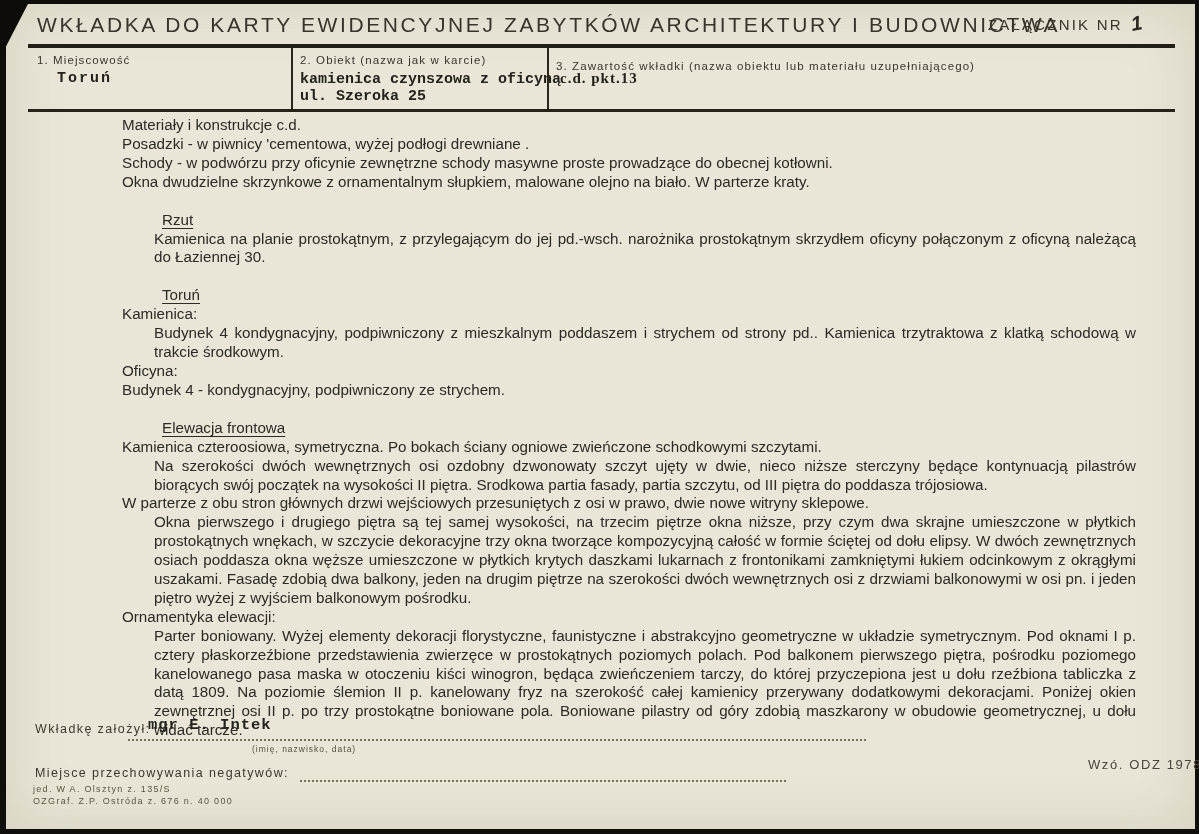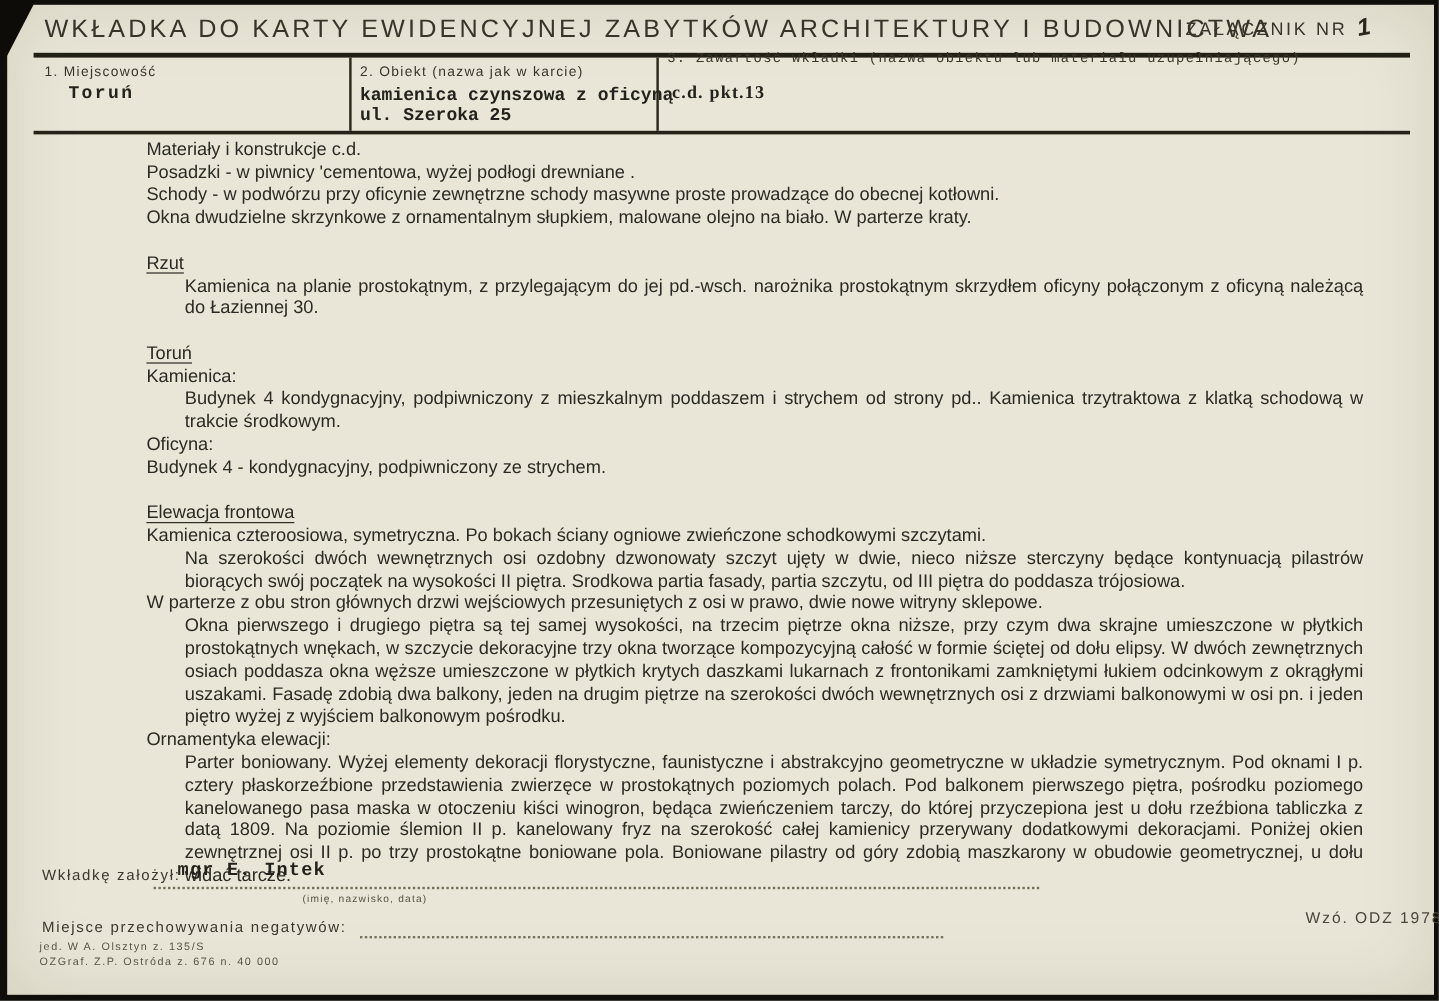--- a/index.html
+++ b/index.html
@@ -21,21 +21,21 @@
   .vdiv{position:absolute;top:48px;width:2px;height:61px;background:#2a261a;}
 
   .flabel{position:absolute;font-size:11.5px;letter-spacing:1.1px;color:#3a362b;white-space:nowrap;}
   .typed{font-family:"Liberation Mono","DejaVu Sans Mono",monospace;font-weight:bold;
          color:#24221c;white-space:nowrap;}
 
   
   .bodytext{position:absolute;left:122px;top:116px;width:1014px;font-size:15.2px;
             line-height:18.9px;color:#2c2a24;}
   .blk{margin-bottom:19px;}
-  .h{text-decoration:underline;text-underline-offset:3px;}
+  .h{text-decoration:underline;text-underline-offset:3px;margin-left:40px;}
   .just{text-align:justify;margin-left:32px;}
 
   
   .abs{position:absolute;}
   .small-label{font-size:12.5px;letter-spacing:1.4px;color:#3c382c;white-space:nowrap;}
   .dotline{height:0;border-bottom:2px dotted #77715c;}
   .hint{font-size:8.5px;letter-spacing:1px;color:#55503f;white-space:nowrap;}
   .form-code{font-size:13px;letter-spacing:1.6px;color:#4a453a;white-space:nowrap;}
   .print{font-size:9px;letter-spacing:1.3px;color:#5a5542;line-height:12px;white-space:nowrap;}
 </style>
@@ -58,21 +58,21 @@
   <div class="vdiv" style="left:291px;"></div>
 
   <div class="flabel" style="left:300px;top:54px;">2. Obiekt (nazwa jak w karcie)</div>
   <div class="typed" style="position:absolute;left:300px;top:72px;font-size:15px;line-height:16.5px;">
     <div>kamienica czynszowa z oficyną</div>
     <div>ul. Szeroka 25</div>
   </div>
 
   <div class="vdiv" style="left:547px;"></div>
 
-  <div class="flabel" style="left:556px;top:43px;font-family:Liberation Mono, monospace;">3. Zawartość wkładki (nazwa obiektu lub materiału uzupełniającego)</div>
+  <div class="flabel" style="left:556px;top:60px;">3. Zawartość wkładki (nazwa obiektu lub materiału uzupełniającego)</div>
   <div class="typed" style="position:absolute;left:560px;top:70px;font-size:15px;letter-spacing:1px;font-family:Liberation Serif, serif;">c.d. pkt.13</div>
 
   <div class="rule-b"></div>
 
   <div class="bodytext">
     <div class="blk">
       <div>Materiały i konstrukcje c.d.</div>
       <div>Posadzki - w piwnicy 'cementowa, wyżej podłogi drewniane .</div>
       <div>Schody - w podwórzu przy oficynie zewnętrzne schody masywne proste prowadzące do obecnej kotłowni.</div>
       <div>Okna dwudzielne skrzynkowe z ornamentalnym słupkiem, malowane olejno na biało. W parterze kraty.</div>

